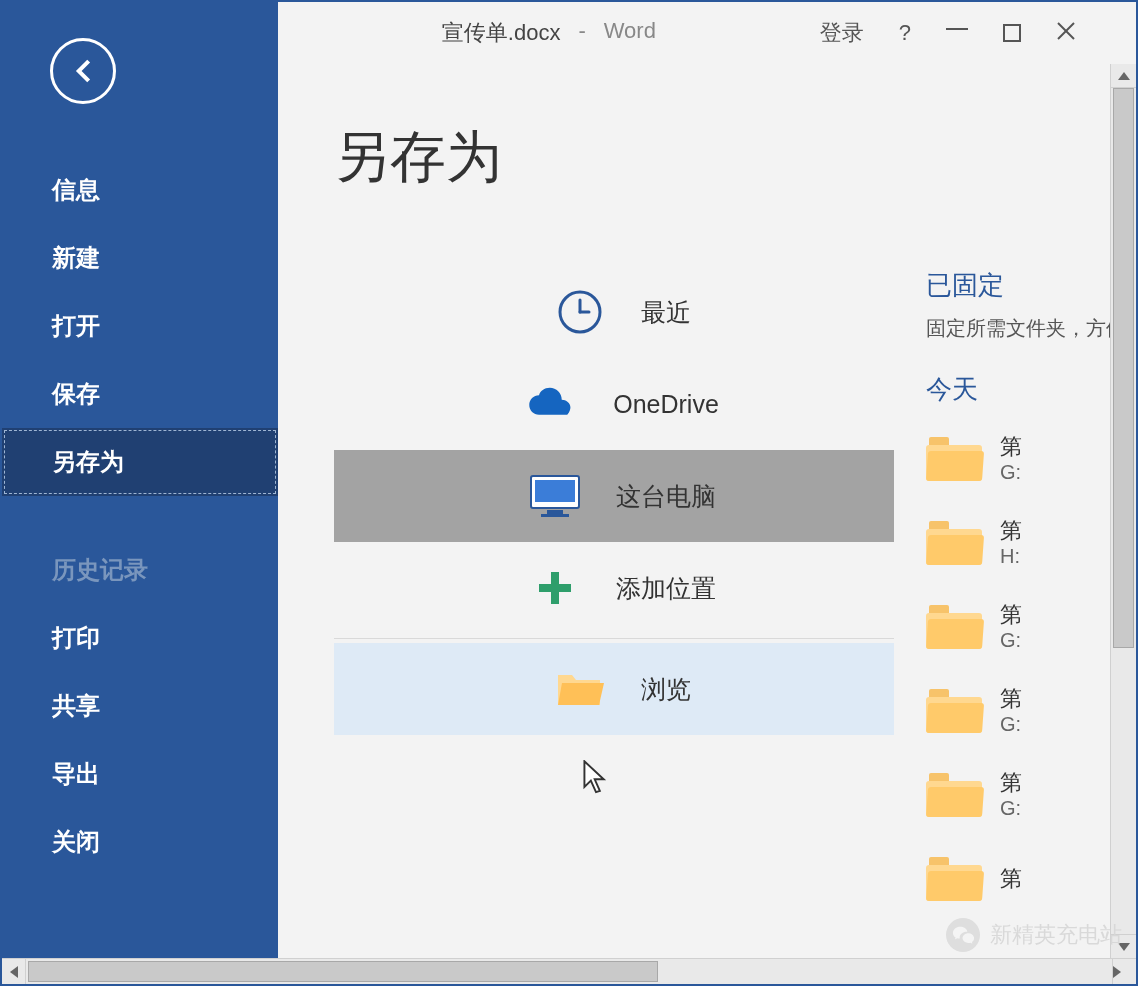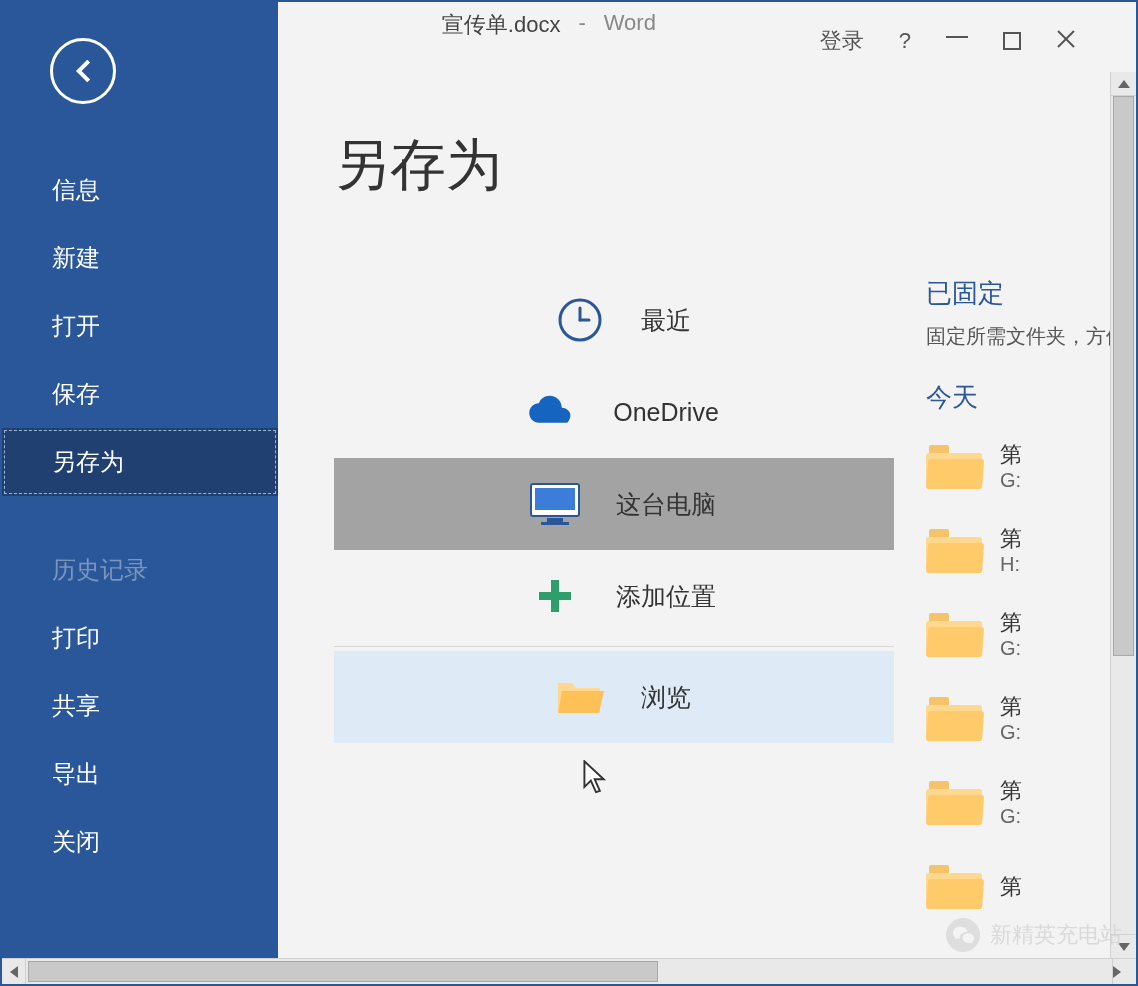--- a/index.html
+++ b/index.html
@@ -1,30 +1,30 @@
 <!DOCTYPE html>
 <html><head>
 <meta charset="utf-8">
 <style>
   * { box-sizing: border-box; margin: 0; padding: 0; }
   html, body { width: 1138px; height: 986px; overflow: hidden; font-family: "Microsoft YaHei", "PingFang SC", sans-serif; background: #fff; }
   .window { width: 1138px; height: 986px; border: 2px solid #2a579a; position: relative; background: #f3f3f3; display: flex; flex-direction: column; }
   .body-area { flex: 1; display: flex; min-height: 0; }
 
   
-  .sidebar { width: 276px; background: #2a579a; color: #fff; display: flex; flex-direction: column; padding-top: 36px; }
+  .sidebar { width: 276px; background: #2a579a; color: #fff; display: flex; flex-direction: column; padding-top: 36px; font-weight: bold; }
   .back-btn { width: 66px; height: 66px; border: 3px solid #fff; border-radius: 50%; margin-left: 48px; margin-bottom: 52px; display: flex; align-items: center; justify-content: center; cursor: pointer; }
   .back-btn svg { width: 34px; height: 34px; fill: #fff; }
   .side-item { font-size: 24px; padding: 18px 0 18px 50px; cursor: pointer; white-space: nowrap; }
   .side-item.selected { background: #204072; outline: 1px dashed #9fb6d4; outline-offset: -3px; }
   .side-item.disabled { color: #95acc9; opacity: .75; cursor: default; margin-top: 40px; }
 
   
   .right { flex: 1; display: flex; flex-direction: column; min-width: 0; }
-  .titlebar { height: 62px; display: flex; font-size: 22px; color: #555; margin-top: 8px; }
+  .titlebar { height: 62px; display: flex; align-items: center; font-size: 22px; color: #555; }
   .title-center { flex: 1; text-align: center; display: flex; justify-content: center; gap: 18px; }
   .title-center .fname { color: #444; }
   .title-center .dash { color: #888; }
   .title-center .app { color: #888; }
   .tb-controls { display: flex; align-items: center; gap: 35px; padding-right: 60px; }
   .tb-btn { font-size: 22px; color: #555; cursor: pointer; line-height: 1; }
   .tb-btn.square { width: 18px; height: 18px; border: 2px solid #555; display: inline-block; }
   .tb-btn.min { width: 22px; height: 0; border-top: 2px solid #555; display: inline-block; position: relative; top: -4px; }
   .tb-btn.close svg { width: 20px; height: 20px; stroke: #555; stroke-width: 2; }
 

